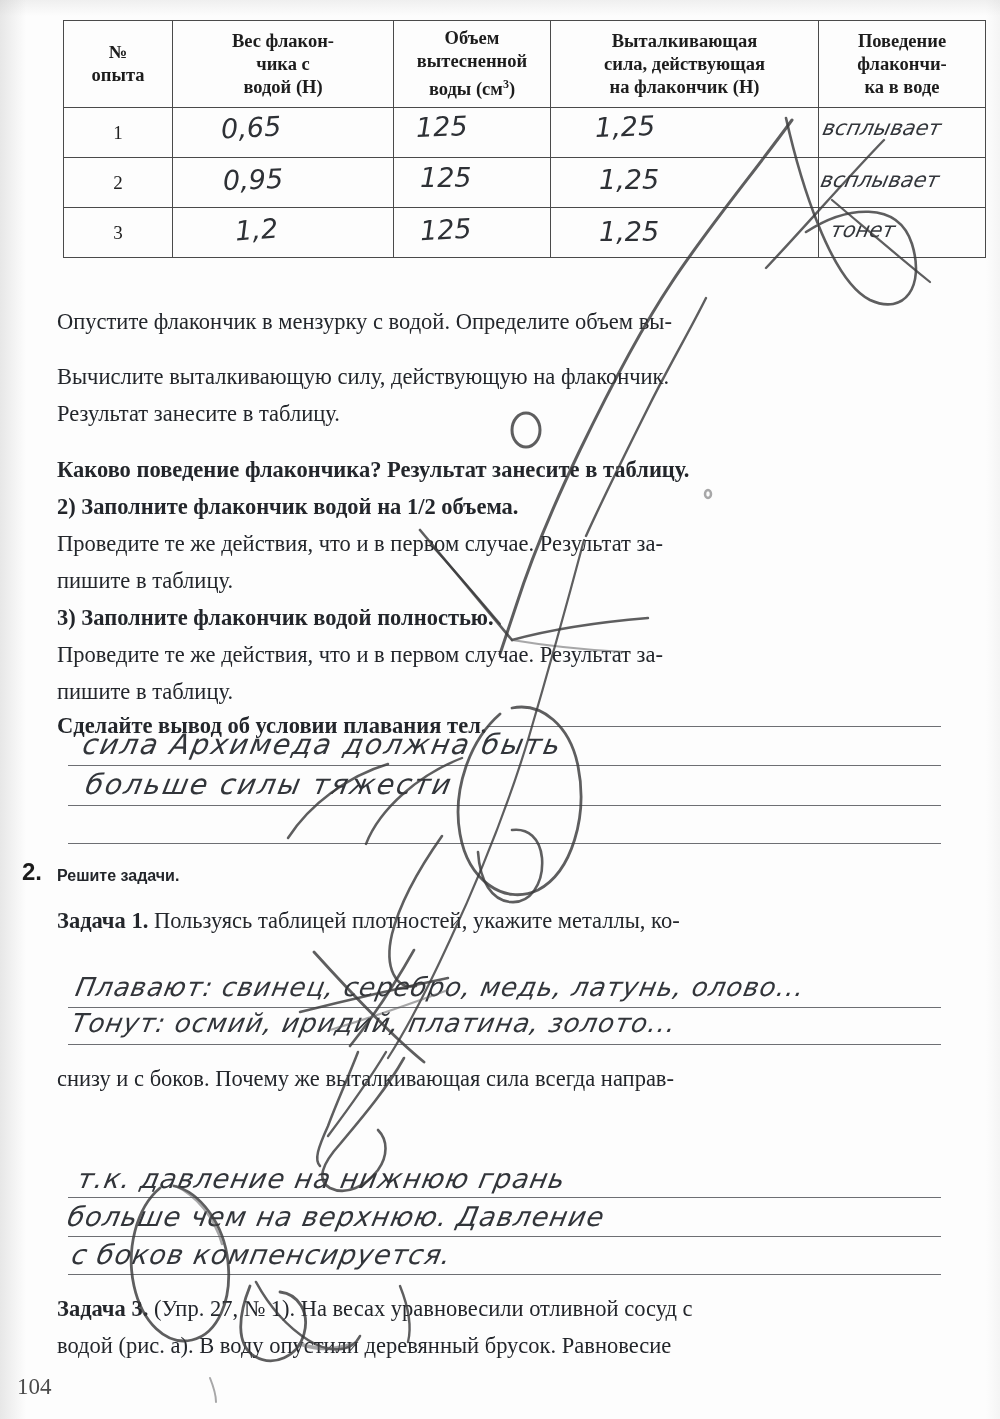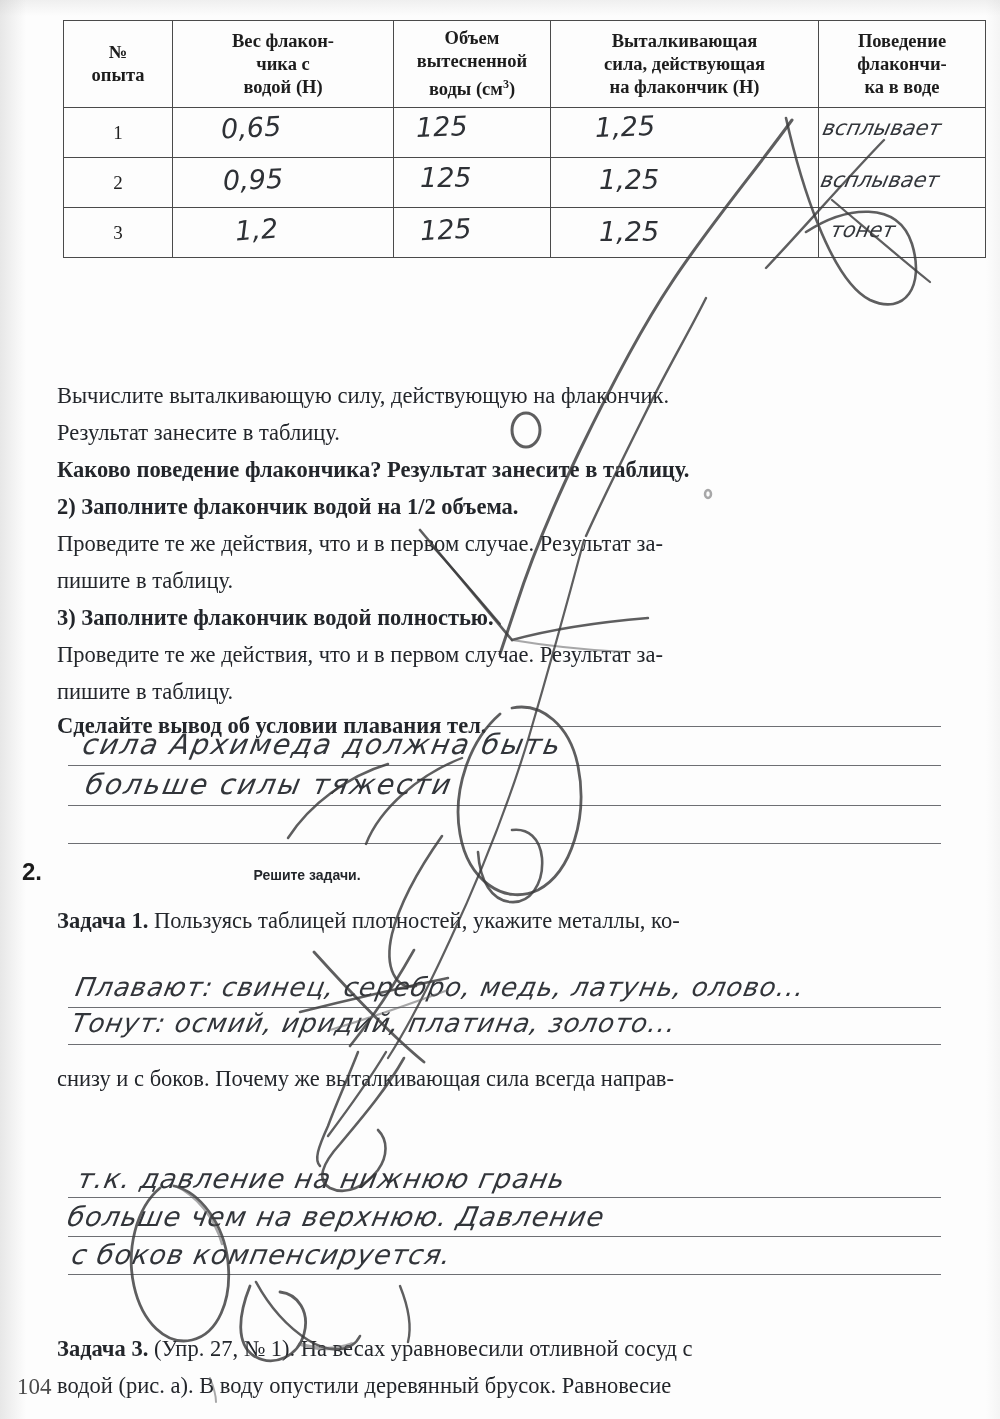--- a/index.html
+++ b/index.html
@@ -181,23 +181,24 @@
         <span class="hw-num" style="left:48px;top:8px;">1,25</span>
       </td>
       <td class="hw-cell">
         <span class="hw-word" style="left:12px;top:10px;font-size:21px;">тонет</span>
       </td>
     </tr>
   </tbody>
 </table>
 
 <div class="ptext para" style="top:303px;">
-</div>
-
-<div class="ptext para" style="top:377px;">
+  <div>Опустите флакончик в мензурку с водой. Определите объем вы-</div>
+</div>
+
+<div class="ptext para" style="top:358px;">
   <div>Вычислите выталкивающую силу, действующую на флакончик.</div>
   <div class="nojust">Результат занесите в таблицу.</div>
 </div>
 
 <div class="ptext para nojust" style="top:451px;">
   <div>Каково поведение флакончика? Результат занесите в таблицу.</div>
 </div>
 
 <div class="ptext para nojust" style="top:488px;">
   <div>2)  Заполните флакончик водой на 1/2 объема.</div>
@@ -223,21 +224,21 @@
 
 <div class="rule" style="left:487px;top:726px;width:454px;"></div>
 <div class="rule" style="left:68px;top:765px;width:873px;"></div>
 <div class="rule" style="left:68px;top:805px;width:873px;"></div>
 <div class="rule" style="left:68px;top:843px;width:873px;"></div>
 
 <span class="hwline" style="left:83px;top:728px;font-size:28px;letter-spacing:2px;">сила Архимеда должна быть</span>
 <span class="hwline" style="left:86px;top:768px;font-size:28px;letter-spacing:2px;">больше силы тяжести</span>
 
 <span class="secnum" style="left:22px;top:858px;">2.</span>
-<div class="ptext nojust" style="left:57px;top:857px;width:500px;font-family:'Liberation Sans', sans-serif;font-size:14px;text-align:center;">Решите задачи.</div>
+<div class="ptext nojust" style="left:57px;top:857px;width:500px;font-family:'Liberation Sans', sans-serif;font-size:16px;">Решите задачи.</div>
 
 <div class="ptext para" style="top:902px;">
   <div><span class="ital-lead">Задача 1.</span> <span>Пользуясь таблицей плотностей, укажите металлы, ко-</span></div>
 </div>
 
 <div class="rule" style="left:68px;top:1007px;width:873px;"></div>
 <div class="rule" style="left:68px;top:1044px;width:873px;"></div>
 
 <span class="hwline" style="left:76px;top:972px;font-size:26px;letter-spacing:1px;">Плавают: свинец, серебро, медь, латунь, олово...</span>
 <span class="hwline" style="left:72px;top:1008px;font-size:26px;letter-spacing:1px;">Тонут: осмий, иридий, платина, золото...</span>
@@ -247,21 +248,21 @@
 </div>
 
 <div class="rule" style="left:68px;top:1197px;width:873px;"></div>
 <div class="rule" style="left:68px;top:1236px;width:873px;"></div>
 <div class="rule" style="left:68px;top:1274px;width:873px;"></div>
 
 <span class="hwline" style="left:78px;top:1163px;font-size:27px;letter-spacing:1px;">т.к. давление на нижнюю грань</span>
 <span class="hwline" style="left:68px;top:1201px;font-size:27px;letter-spacing:1px;">больше чем на верхнюю. Давление</span>
 <span class="hwline" style="left:72px;top:1239px;font-size:27px;letter-spacing:1px;">с боков компенсируется.</span>
 
-<div class="ptext para" style="top:1290px;margin-top:40px;">
+<div class="ptext para" style="top:1290px;">
   <div><span class="ital-lead">Задача 3.</span> <span>(Упр. 27, № 1). На весах уравновесили отливной сосуд с</span></div>
   <div>водой (рис. а). В воду опустили деревянный брусок. Равновесие</div>
 </div>
 
 <svg class="doodle doodle-svg" style="left:0;top:0;width:1000px;height:1419px;" viewBox="0 0 1000 1419">
 
   <path class="pen-stroke" style="stroke-width:2.6" d="M786,118 C800,180 830,280 870,300 C905,316 925,286 912,244 C898,200 846,206 806,232"></path>
   <path class="pen-stroke" style="stroke-width:3" d="M792,120 C752,175 706,230 672,282 C640,330 608,392 580,450 C556,500 532,556 516,606 C506,636 500,654 500,654"></path>
 
   <path class="pen-stroke" style="stroke-width:2.4" d="M884,140 C850,175 800,232 766,268"></path>

